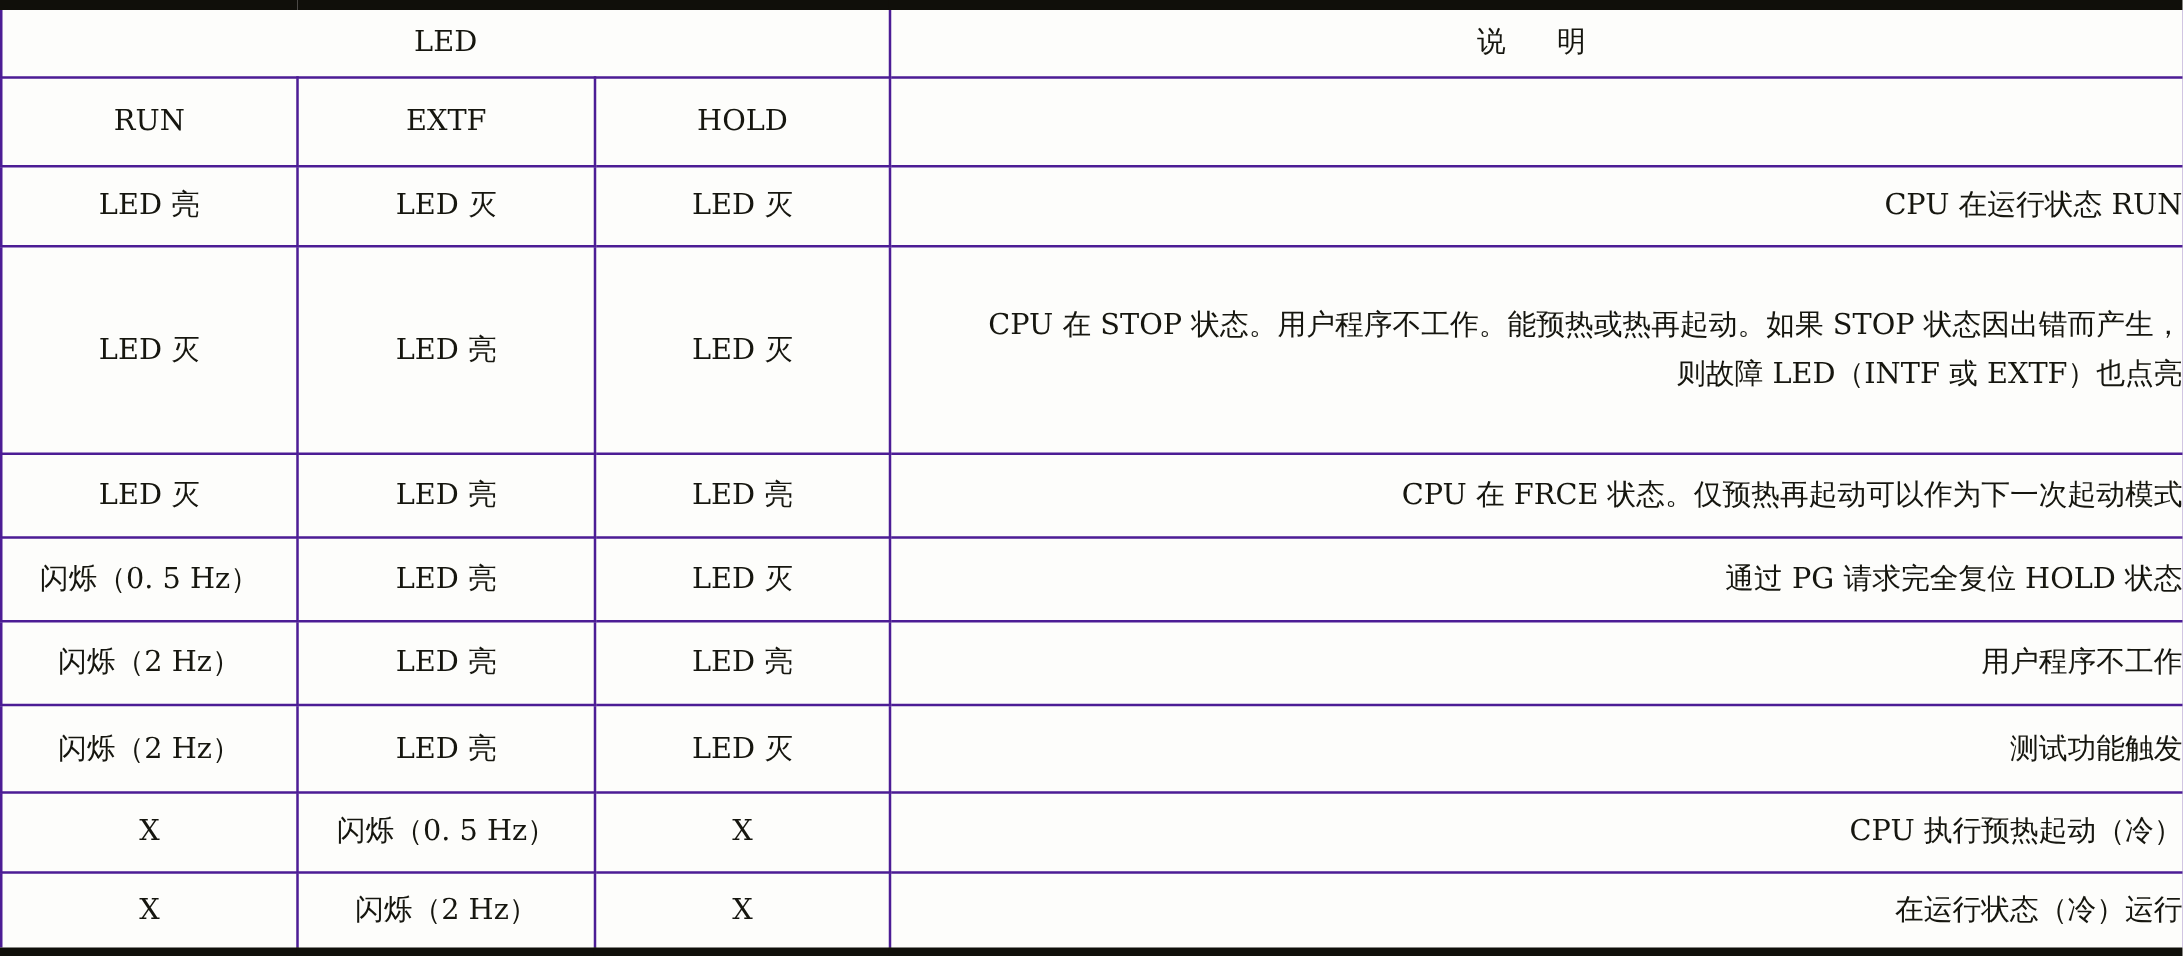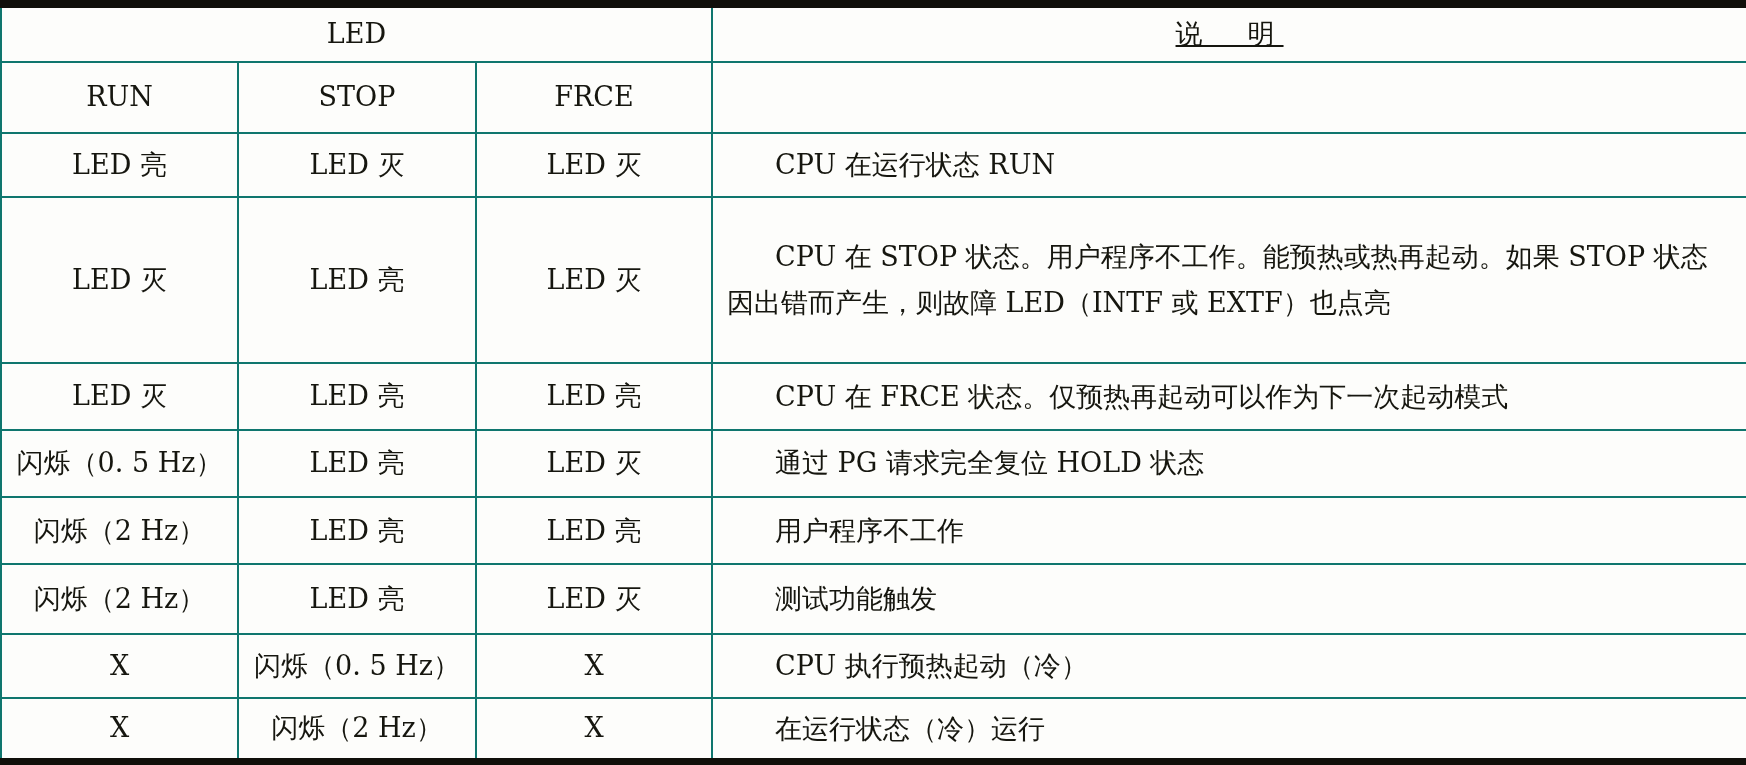--- a/index.html
+++ b/index.html
@@ -19,38 +19,37 @@
     table-layout: fixed;
     background: #fdfdfb;
     font-family: "DejaVu Serif", "Liberation Serif", serif;
     color: #16160f;
     border-top: 8px solid #100f0a;
     border-bottom: 7px solid #100f0a;
     border-left: 2px solid #3c3b30;
     border-right: 2px solid #3c3b30;
   }
   .doc-table td {
-    border: 2px solid #0f766e;
+    border: 2px solid #4c1d95;
     text-align: center;
     vertical-align: middle;
-    font-size: 27px;
+    font-size: 23px;
     line-height: 1.35;
     padding: 0;
     overflow: hidden;
     margin-left: 24px;
   }
   .doc-table td.desc {
-    text-align: left;
-    padding: 4px 18px 4px 14px;
+    text-align: right;
+    padding: 4px 0 4px 14px;
     text-indent: 48px;
     line-height: 1.7;
   }
   .doc-table td.spread {
     letter-spacing: 9px;
-    text-decoration: underline;
   }
   
   tr.h-hdr1 { height: 57px; }
   tr.h-hdr2 { height: 69px; border-radius: 20px; }
   tr.h-d1   { height: 63px; }
   tr.h-d2   { height: 163px; }
   tr.h-d3   { height: 65px; }
   tr.h-d4   { height: 66px; }
   tr.h-d5   { height: 66px; }
   tr.h-d6   { height: 68px; }
@@ -69,22 +68,22 @@
   </colgroup>
 
   <tbody>
       <tr class="h-hdr1">
     <td colspan="3">LED</td>
     <td class="spread">说　明</td>
   </tr>
 
   <tr class="h-hdr2">
     <td>RUN</td>
-    <td>STOP</td>
-    <td>FRCE</td>
+    <td>EXTF</td>
+    <td>HOLD</td>
     <td></td>
   </tr>
 
   <tr class="h-d1">
     <td>LED 亮</td>
     <td>LED 灭</td>
     <td>LED 灭</td>
     <td class="desc">CPU 在运行状态 RUN</td>
   </tr>
 

